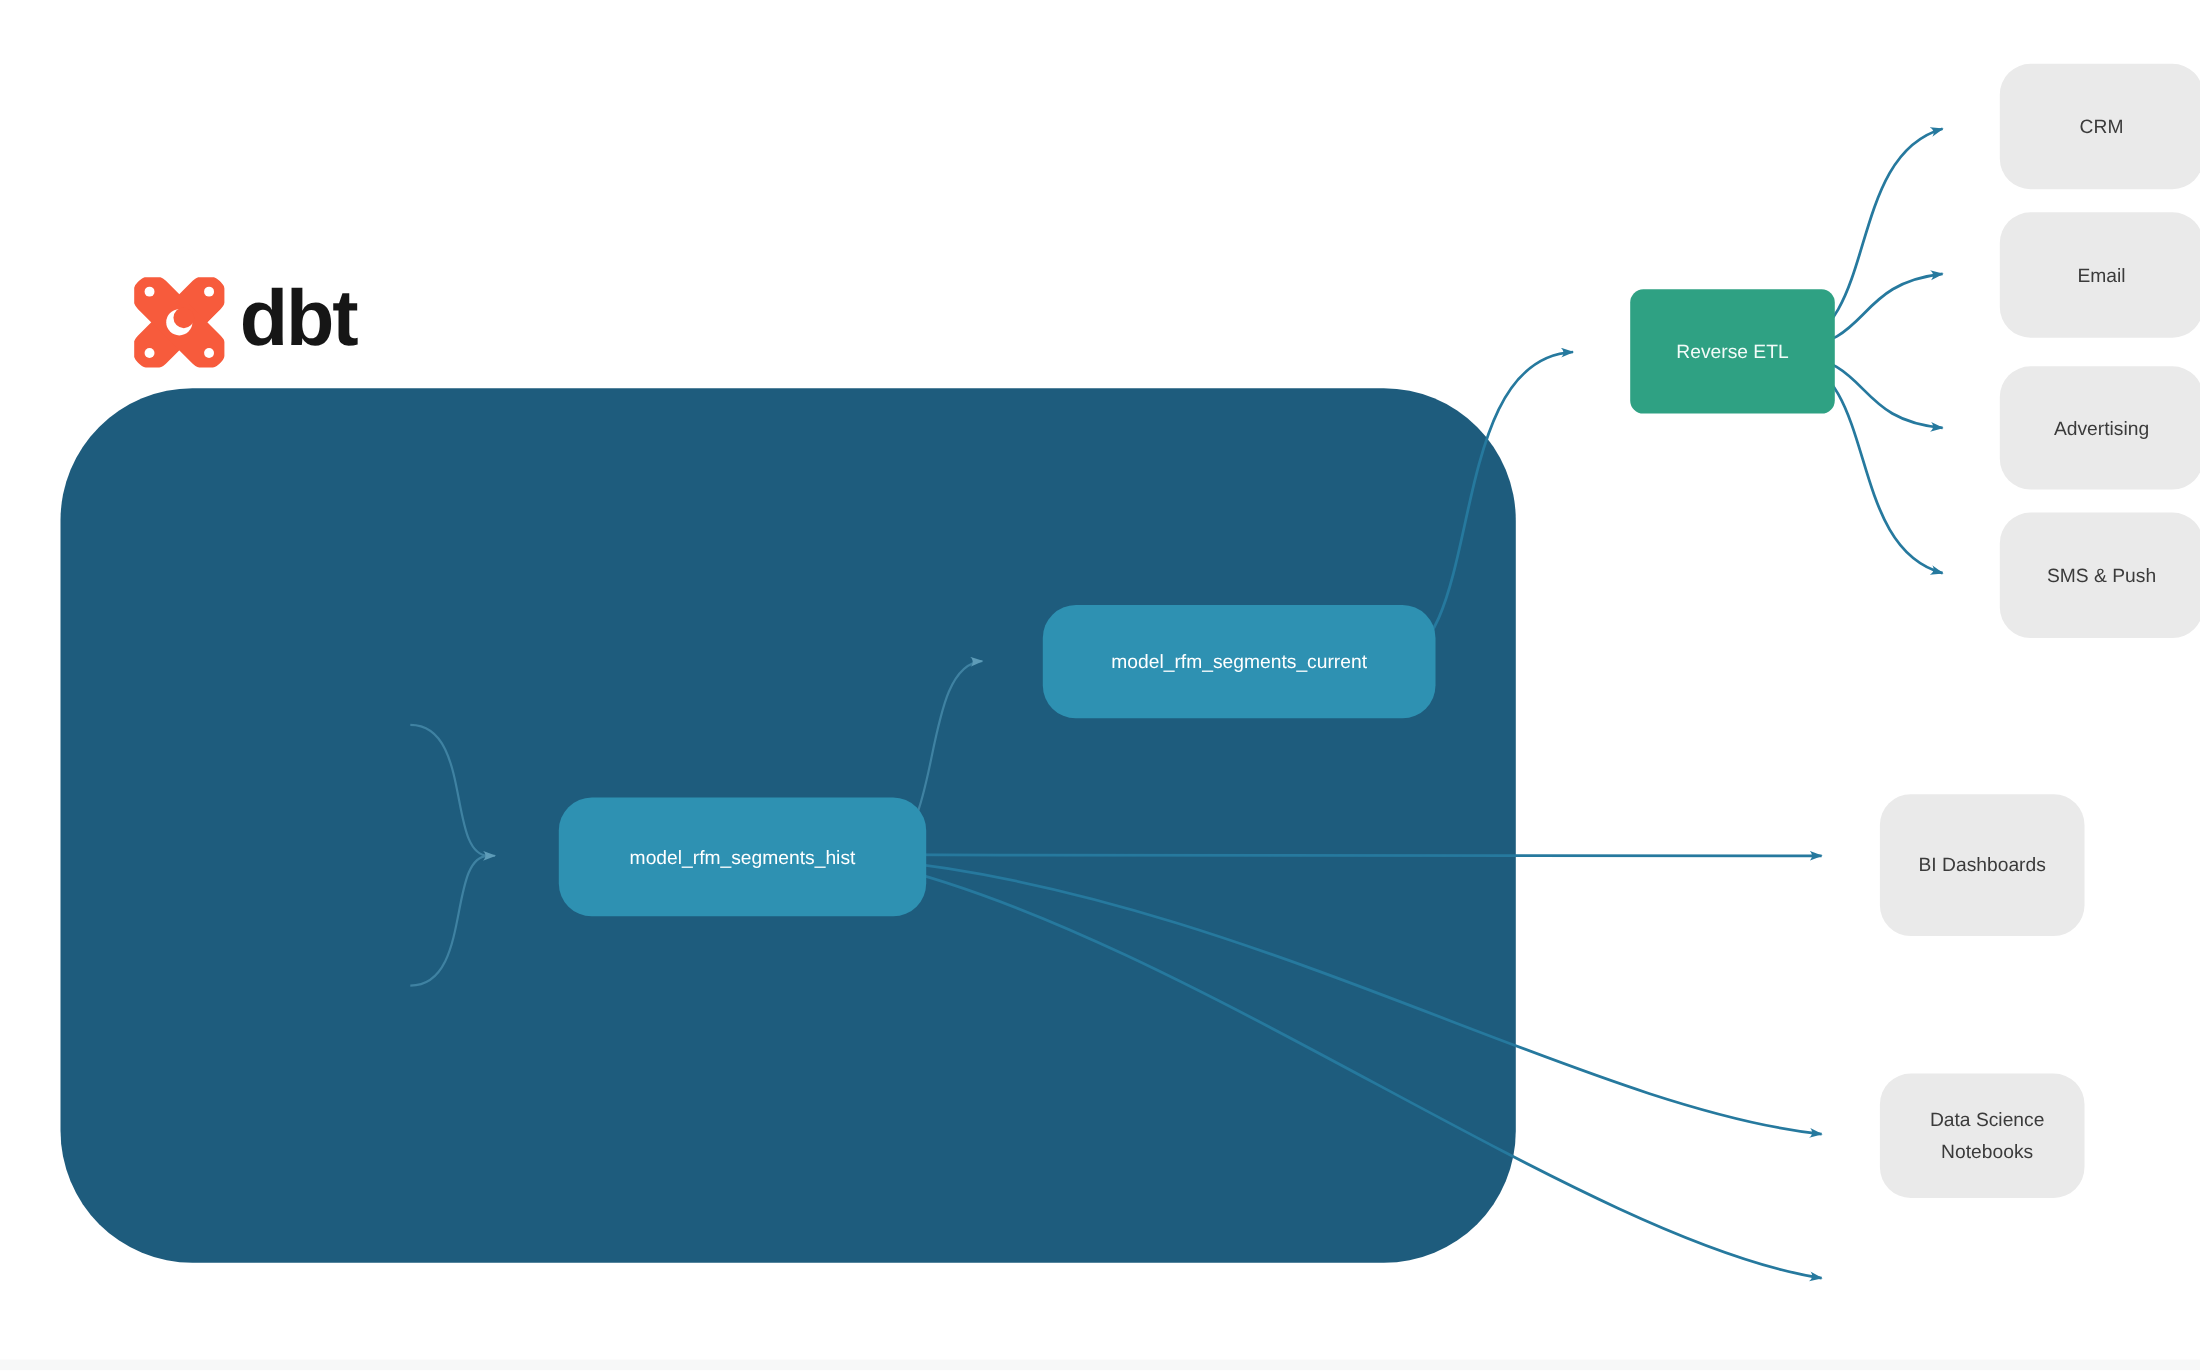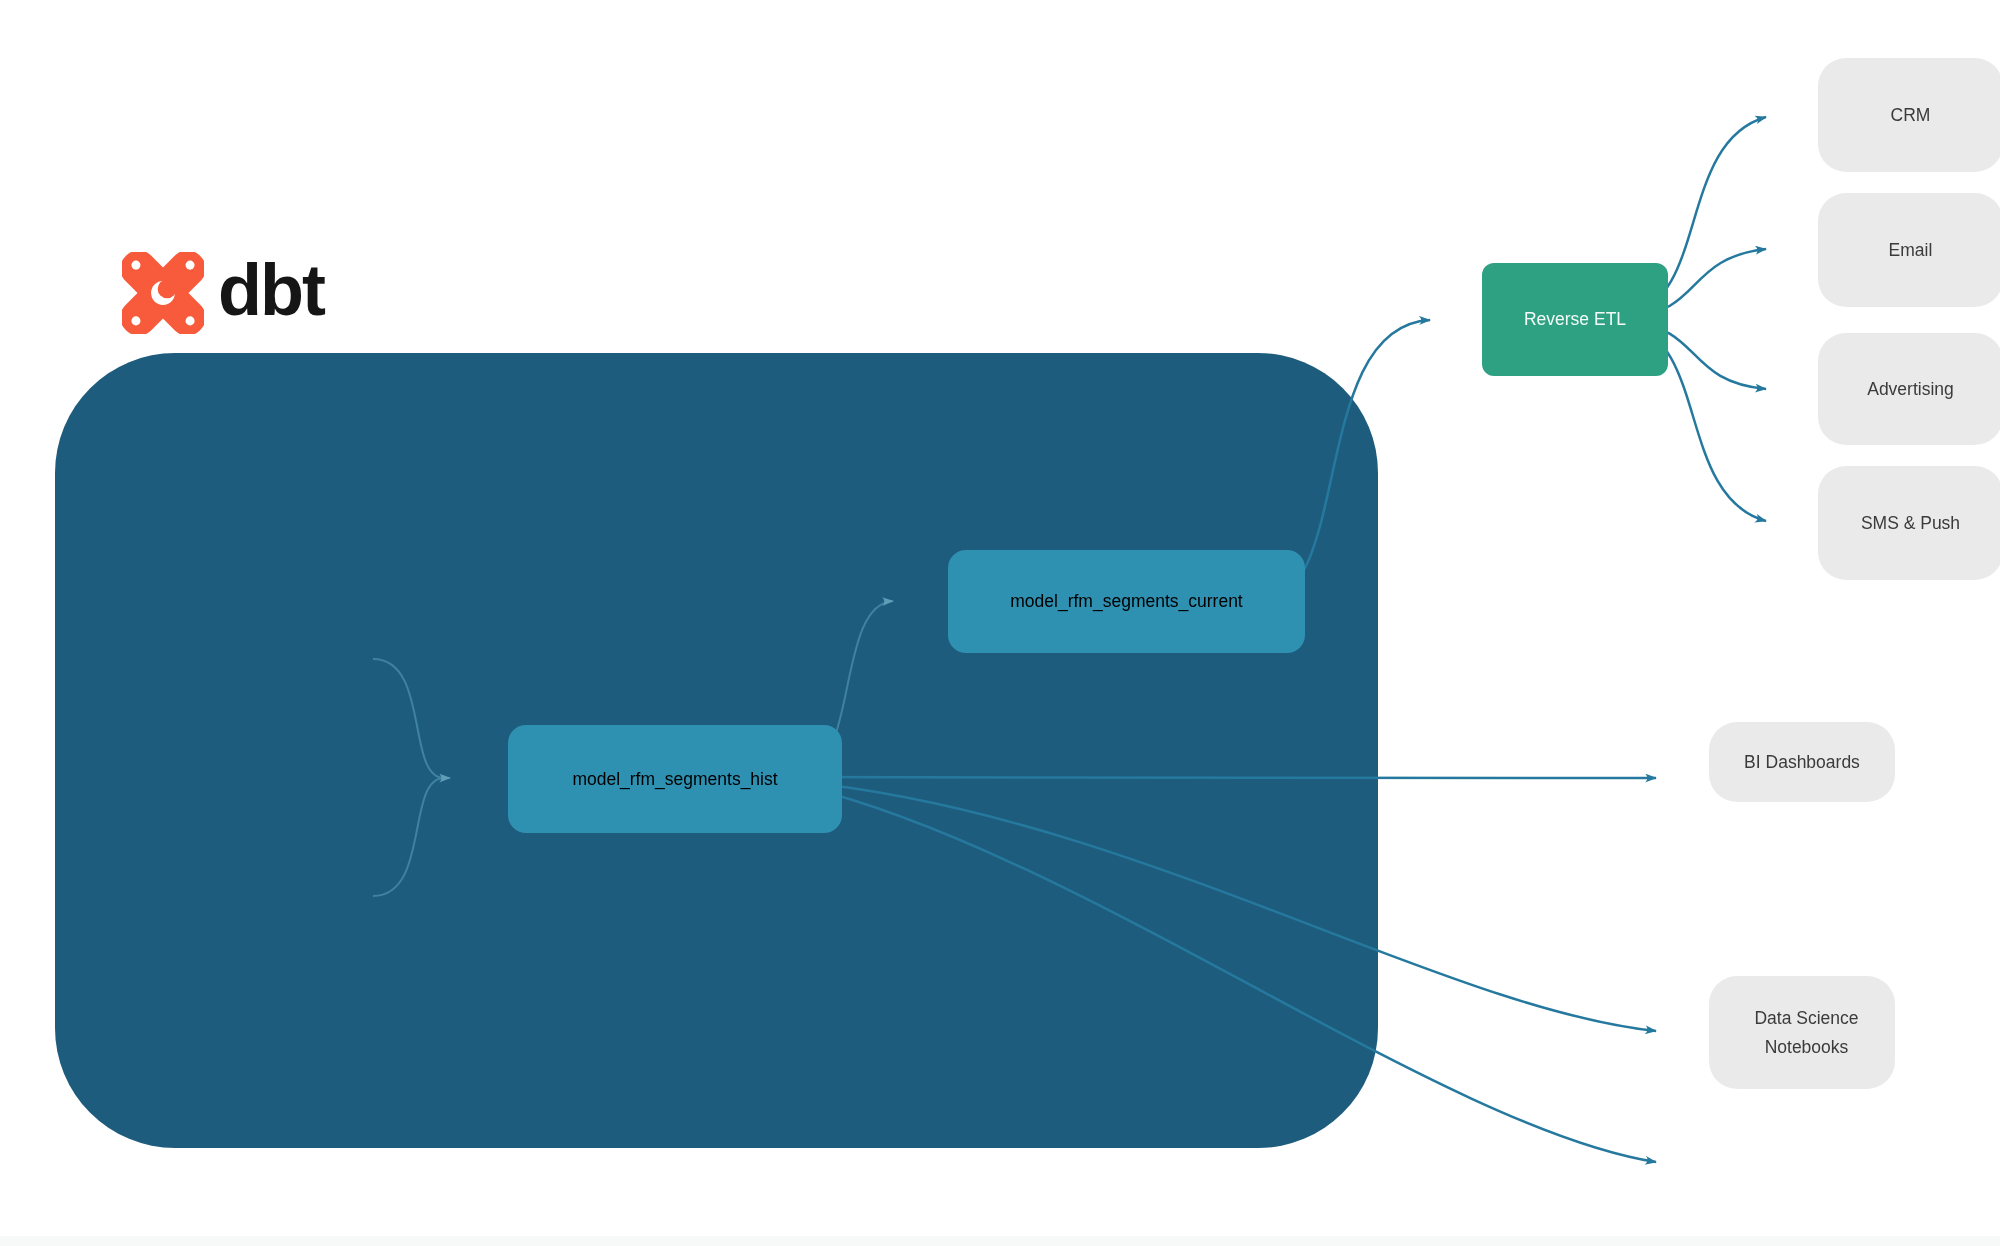--- a/index.html
+++ b/index.html
@@ -16,33 +16,33 @@
     position:absolute;left:55px;top:353px;width:1323px;height:795px;
     background:#1E5C7D;border-radius:120px;z-index:1;
   }
   
   .edges{position:absolute;left:0;top:0;width:2000px;height:1246px;z-index:2;pointer-events:none;}
   
   .node{
     position:absolute;z-index:3;display:flex;align-items:center;justify-content:center;
     text-align:center;box-sizing:border-box;padding:10px 15px;line-height:1.65;margin-left:40px;
   }
-  .node.model{background:#2E91B2;border-radius:18px;color:#000000;font-size:17.5px;}
+  .node.model{background:#2E91B2;border-radius:30px;color:#ffffff;font-size:17.5px;}
   .node.activation{background:#2FA183;border-radius:12px;color:#F2FBF8;font-size:17.5px;}
   .node.dest{background:#EAEAEA;border-radius:28px;color:#3B3B3B;font-size:17.5px;}
   .n-fact{left:170px;top:608px;width:203px;height:104px;}
   .n-dim{left:170px;top:843px;width:203px;height:107px;}
   .n-hist{left:468px;top:725px;width:334px;height:108px;}
   .n-current{left:908px;top:550px;width:357px;height:103px;}
   .n-retl{left:1442px;top:263px;width:186px;height:113px;}
   .n-crm{left:1778px;top:58px;width:185px;height:114px;}
   .n-email{left:1778px;top:193px;width:185px;height:114px;}
   .n-adv{left:1778px;top:333px;width:185px;height:112px;}
   .n-sms{left:1778px;top:466px;width:185px;height:114px;}
-  .n-bi{left:1669px;top:722px;width:186px;height:80px;}
+  .n-bi{left:1669px;top:722px;width:186px;height:129px;}
   .n-ds{left:1669px;top:976px;width:186px;height:113px;padding-left:24px;}
   .n-fs{left:1669px;top:1108px;width:186px;height:112px;}
   .footer-strip{position:absolute;left:0;bottom:0;width:2000px;height:10px;background:#f7f8f8;z-index:0;}
 </style>
 </head>
 <body>
 
 <div class="stage">
 
   <div class="brand">

